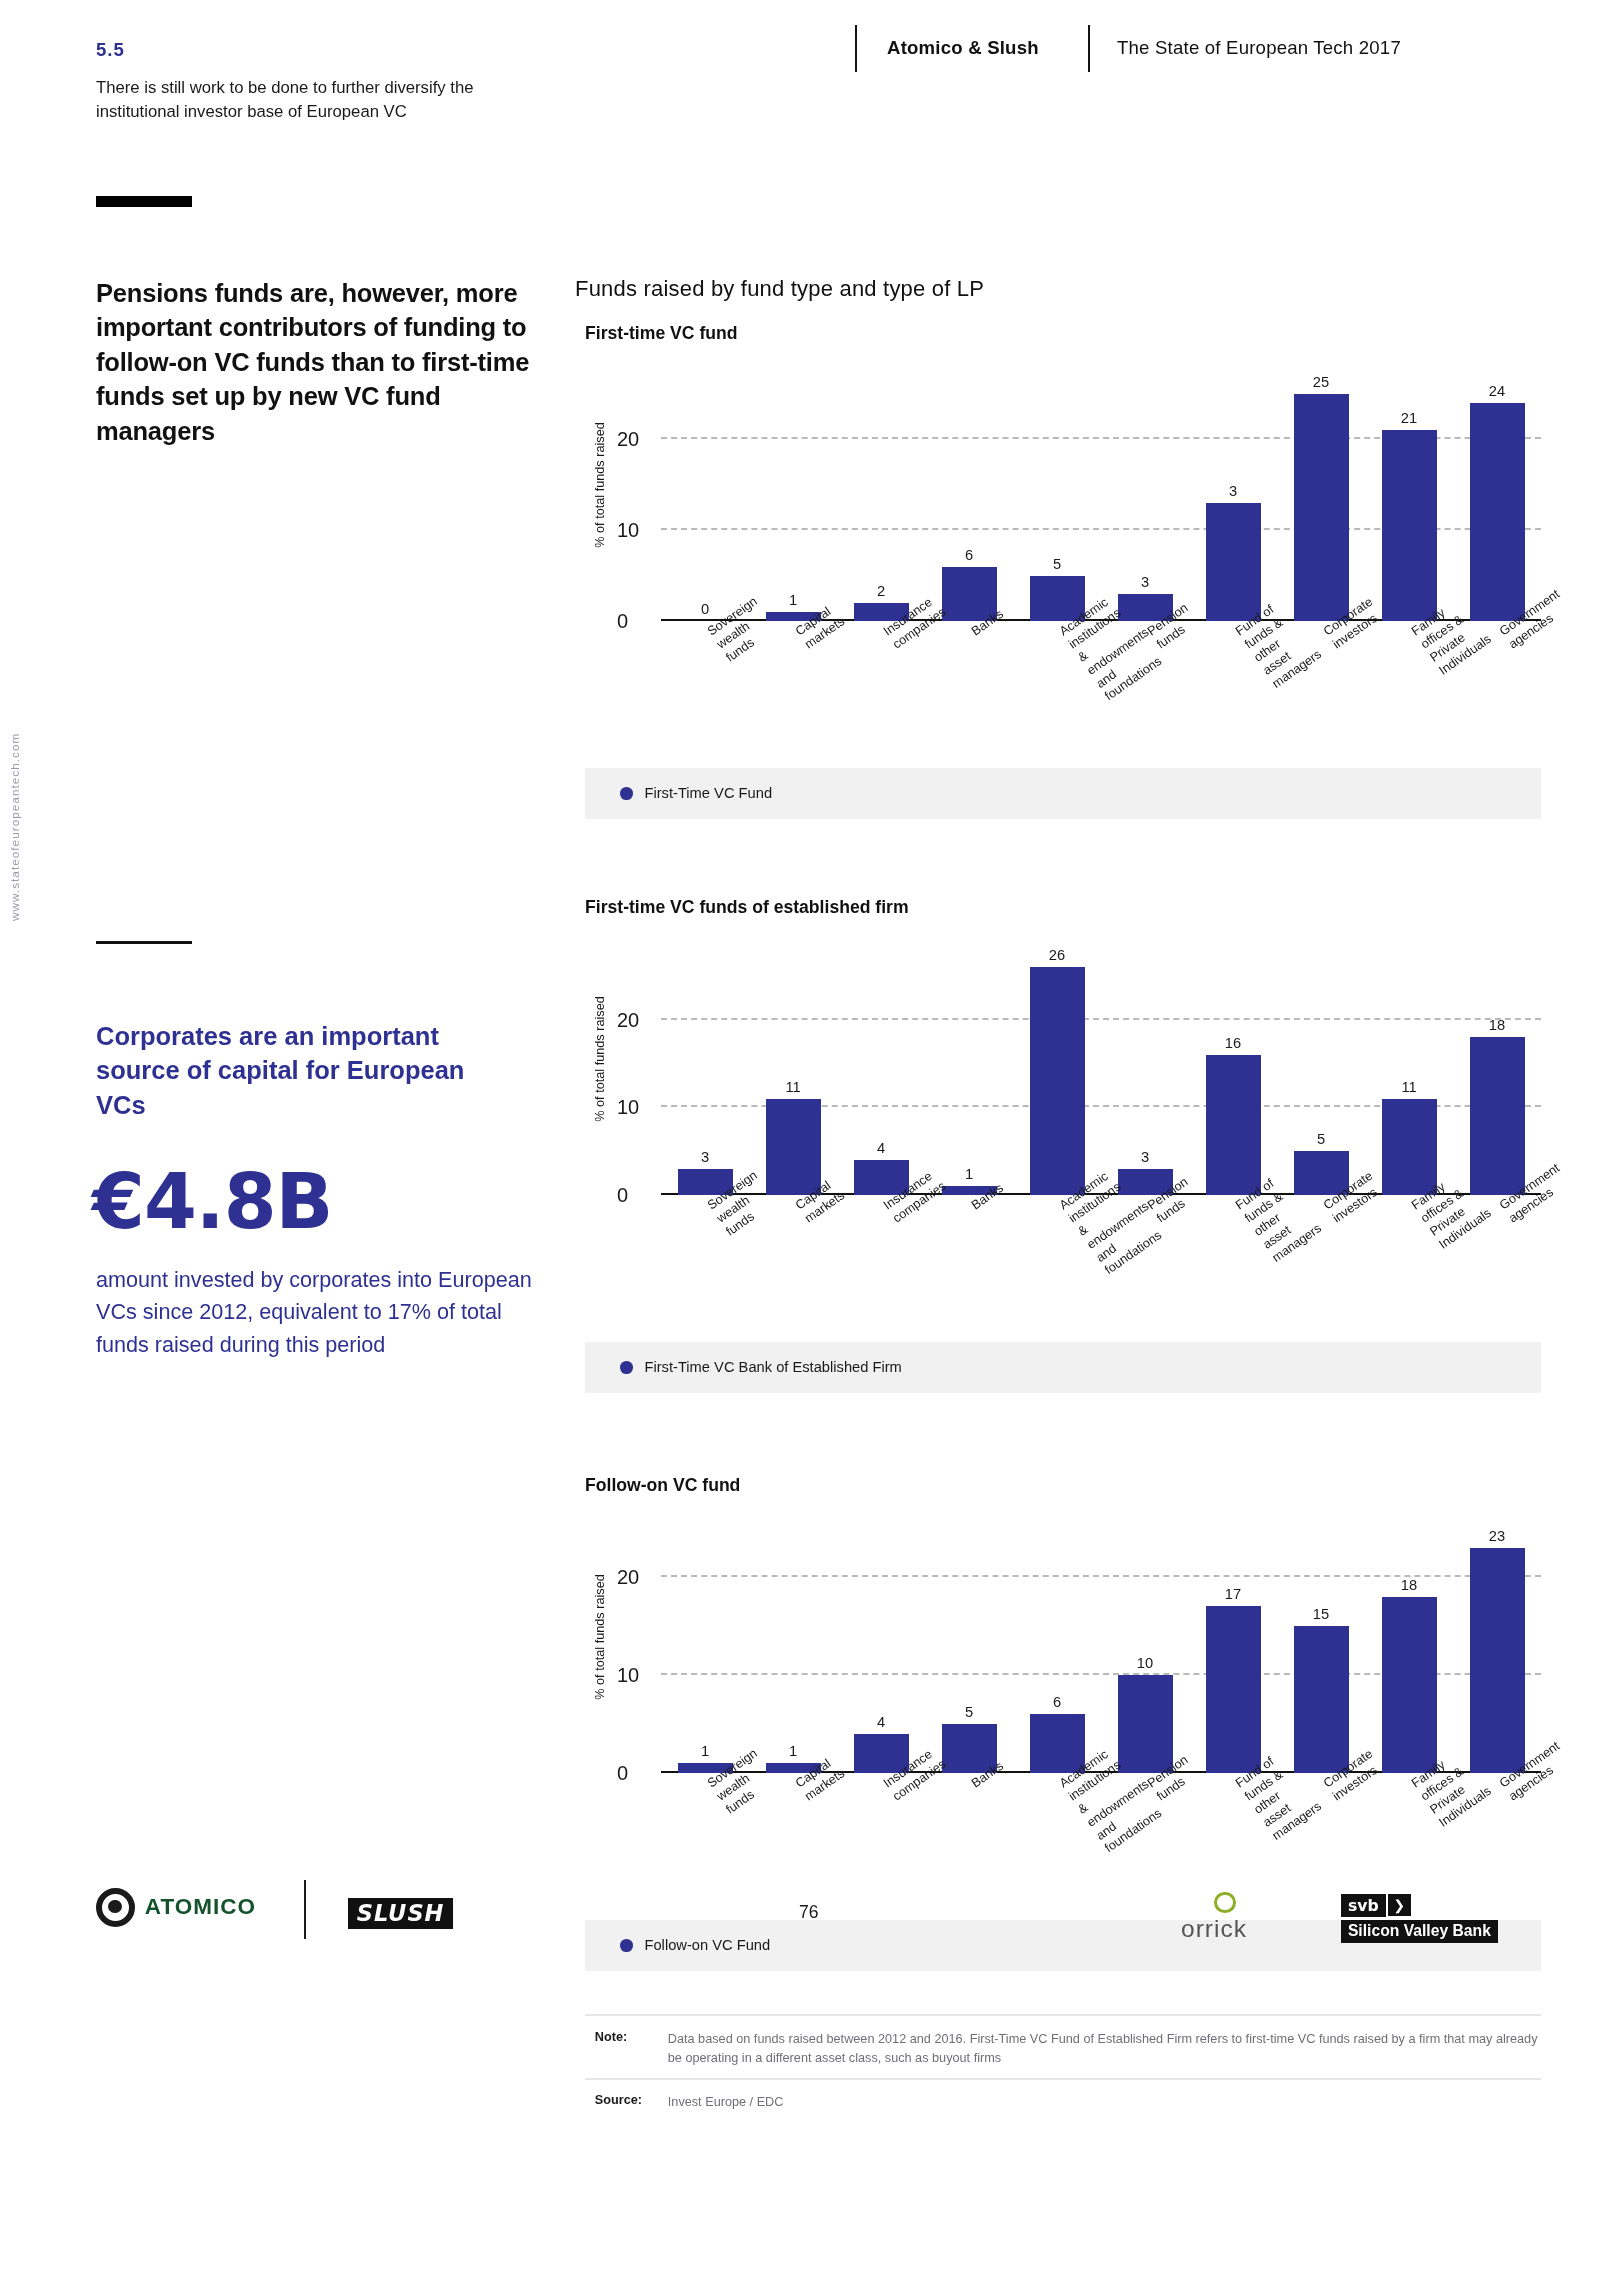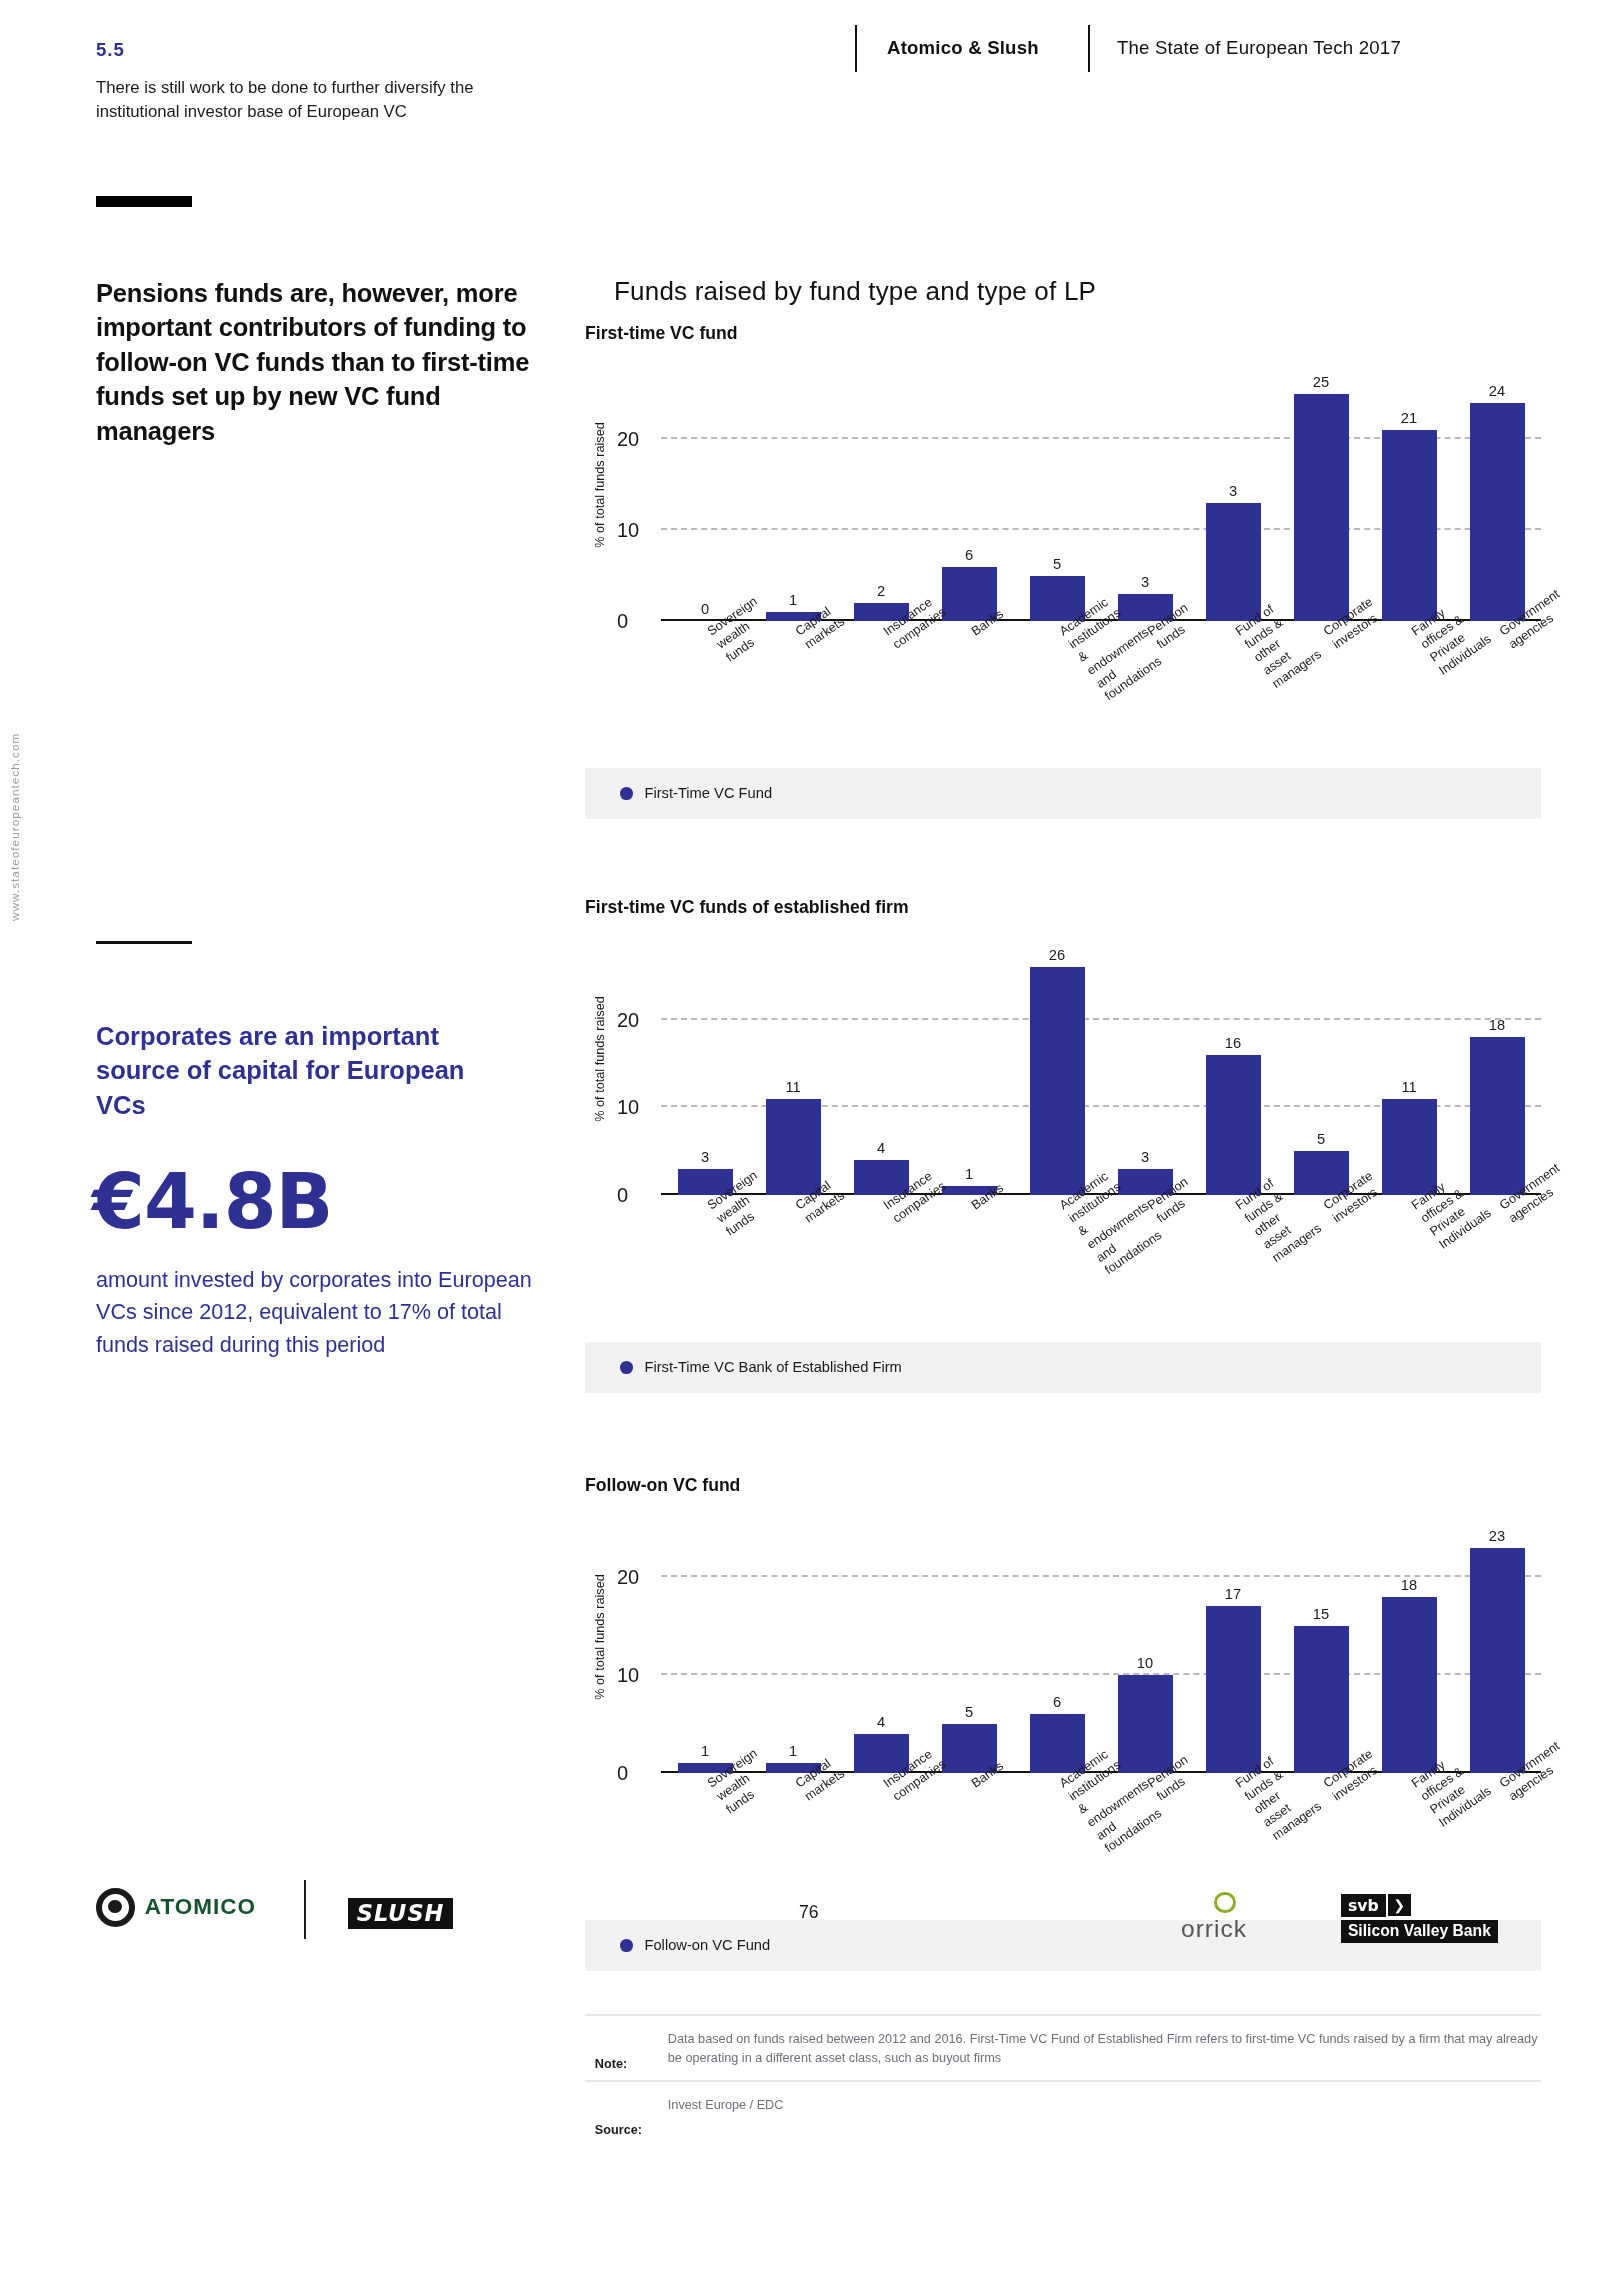--- a/index.html
+++ b/index.html
@@ -34,21 +34,21 @@
            font-size:25.5px; font-weight:bold; line-height:1.35; color:#2e3192; }
   .bignum { position:absolute; left:92px; top:1157px; font-size:76px; font-weight:bold; color:#2e3192;
             font-family:"DejaVu Sans", sans-serif; letter-spacing:-1px; }
   .lead2sub { position:absolute; left:96px; top:1264px; width:441px;
               font-size:21.6px; line-height:1.5; color:#2e3192; }
 
   .sidetext { position:absolute; left:7.8px; top:921px; width:294px;
               font-size:11.8px; color:#9a9aa8; letter-spacing:1px;
               transform:rotate(-90deg); transform-origin:left top; }
 
-  .col-title { position:absolute; left:614px; top:276px; font-size:26px; color:#111; letter-spacing:0.2px;}
+  .col-title { position:absolute; left:575px; top:276px; font-size:22px; color:#111; letter-spacing:0.2px;}
 
   .chart-block { position:absolute; left:585px; width:956px; }
   .chart-caption { font-size:17.6px; font-weight:bold; color:#111; margin:0 0 5.9px 0; }
 
   .plot { position:relative; width:956px; }
   .plot-inner { position:relative; width:956px; }
   .ylabel {
     position:absolute; left:3.9px; top:0; height:100%;
     display:flex; align-items:center; justify-content:center;
     width:21.6px;
@@ -77,21 +77,21 @@
   }
 
   .legend { background:#f1f1f1; height:51px; display:flex; align-items:center; padding-left:35px; width:956px; }
   .legend .dot { width:12.7px; height:12.7px; border-radius:50%; background:#2e3192; margin-right:11.8px; }
   .legend .ltxt { font-size:14.7px; color:#1a1a1a; }
 
   
   .notes { position:absolute; left:585px; width:956px; }
   .hr { border-top:2px solid #e6e6e6; width:956px; }
   .noterow { display:flex; padding:13.7px 0 9.8px 9.8px; }
-  .notelabel { width:73px; flex:0 0 73px; font-size:12.7px; font-weight:bold; color:#1a1a1a;margin-top:27px; }
+  .notelabel { width:73px; flex:0 0 73px; font-size:12.7px; font-weight:bold; color:#1a1a1a; }
   .notetext { font-size:12.7px; color:#6f6f7a; line-height:1.5; }
 
   
   .footer { position:absolute; left:0; bottom:45px; width:1621px; height:69px; }
   .atomico { position:absolute; left:96px; top:7.8px; display:flex; align-items:center; }
   .atomico .ring { width:39px; height:39px; border-radius:50%; border:6.9px solid #1a1a1a; position:relative; }
   .atomico .ring:after { content:""; position:absolute; left:5.9px; top:5.9px; width:13.7px; height:13.7px; background:#1a1a1a; border-radius:50%; }
   .atomico .nm { margin-left:9.8px; font-size:22.5px; font-weight:bold; letter-spacing:1px; color:#14532d; }
   .fdiv { position:absolute; left:304px; top:0px; width:2px; height:59px; background:#1a1a1a; }
   .slush { position:absolute; left:348px; top:17.6px; background:#111; color:#fff; font-style:italic;

